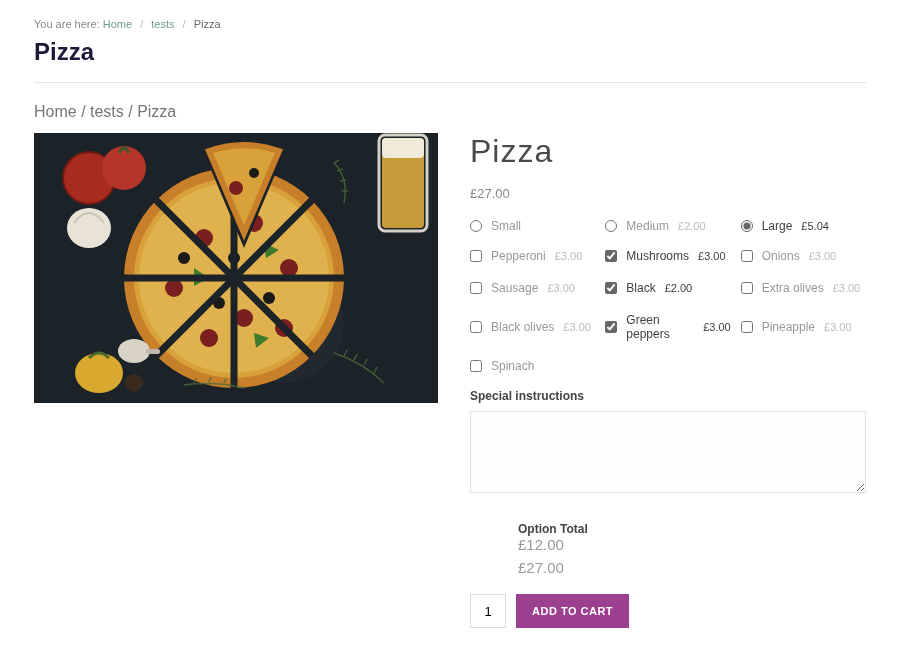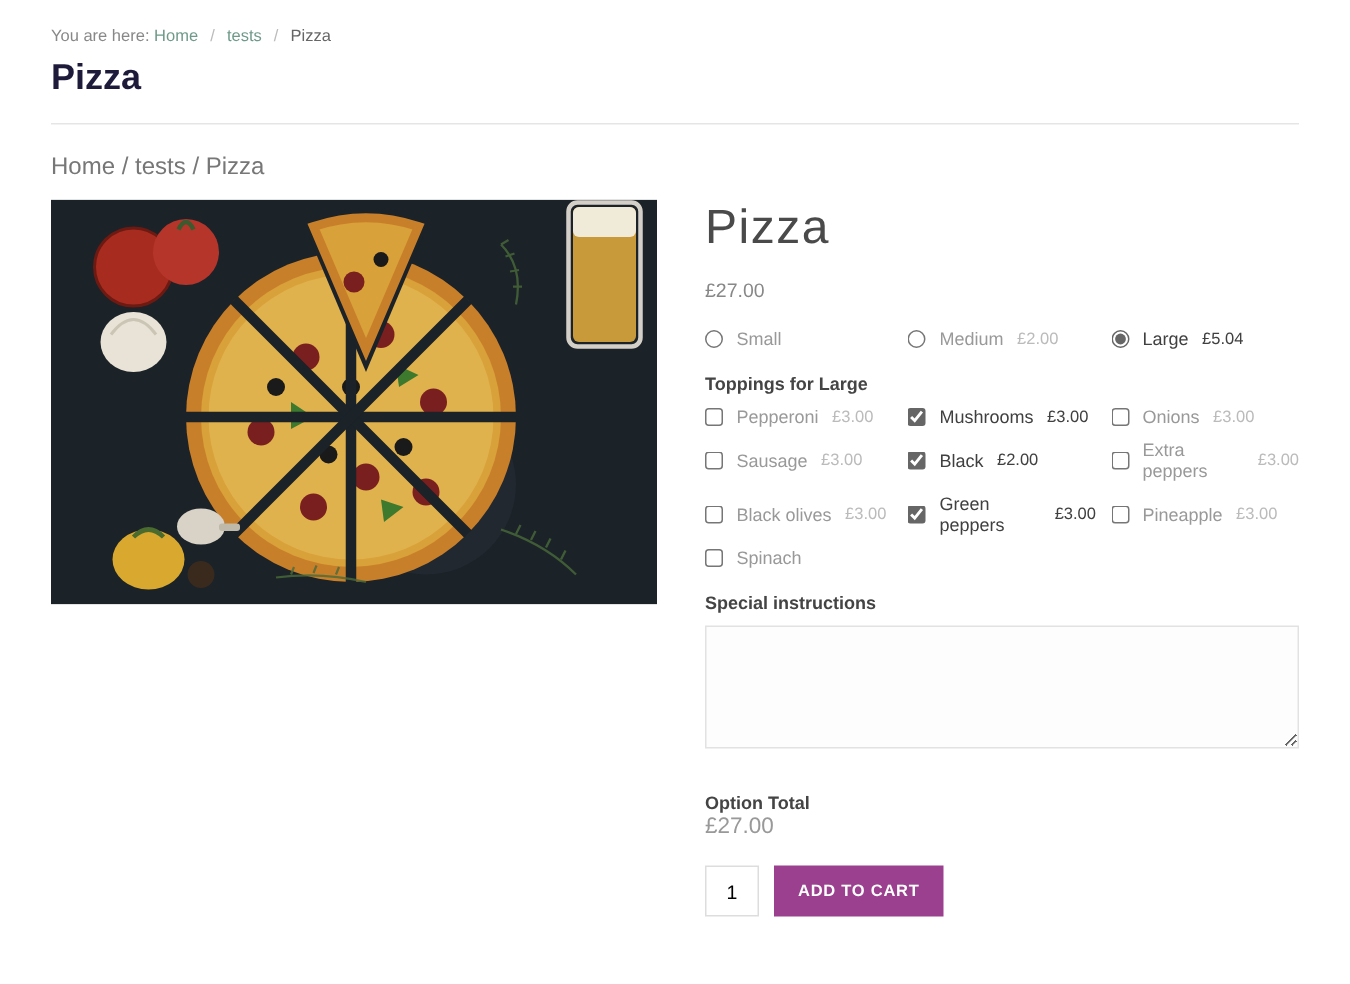--- a/index.html
+++ b/index.html
@@ -65,21 +65,21 @@
   }
   .field-label {
     font-size: 12px;
     font-weight: 700;
     color: #444;
     margin-bottom: 8px;
   }
   .option-grid {
     display: grid;
     grid-template-columns: repeat(3, 1fr);
-    gap: 8px 10px;
+    gap: 18px 10px;
     margin-bottom: 16px;
   }
   .opt {
     display: flex;
     align-items: center;
     font-size: 12px;
     color: #999;
     gap:3px;
   }
   .opt input { margin-right: 6px; accent-color:#666; width:12px; height:12px;}
@@ -91,21 +91,21 @@
     width: 100%;
     height: 82px;
     border: 1px solid #e2e2e2;
     resize: vertical;
     font-family: inherit;
     font-size: 13px;
     padding: 6px;
     margin-bottom: 26px;
     background:#fdfdfd;
   }
-  .totals-block { margin-bottom: 8px; }
+  .totals-block { margin-bottom: 8px; margin-left: 48px; }
   .totals-block .tl {
     font-size: 12px;
     font-weight: 700;
     color: #444;
   }
   .totals-block .tv {
     font-size: 15px;
     color: #999;
     margin-bottom: 6px;
   }
@@ -239,21 +239,20 @@
           <span class="name">Medium</span>
           <span class="oprice">£2.00</span>
         </label>
         <label class="opt selected">
           <input type="radio" name="size" checked="" style="">
           <span class="name">Large</span>
           <span class="oprice">£5.04</span>
         </label>
       </div>
 
-    <div class="field-label">Toppings for Large</div>
     <div class="option-grid" style="grid-template-rows:repeat(4,auto)" id="topping-grid">
         <label class="opt">
           <input type="checkbox" style="">
           <span class="name">Pepperoni</span>
           <span class="oprice">£3.00</span>
         </label>
         <label class="opt selected">
           <input type="checkbox" checked="" style="">
           <span class="name">Mushrooms</span>
           <span class="oprice">£3.00</span>
@@ -268,21 +267,21 @@
           <span class="name">Sausage</span>
           <span class="oprice">£3.00</span>
         </label>
         <label class="opt selected">
           <input type="checkbox" checked="" style="">
           <span class="name">Black</span>
           <span class="oprice">£2.00</span>
         </label>
         <label class="opt">
           <input type="checkbox" style="">
-          <span class="name">Extra peppers</span>
+          <span class="name">Extra olives</span>
           <span class="oprice">£3.00</span>
         </label>
         <label class="opt">
           <input type="checkbox" style="">
           <span class="name">Black olives</span>
           <span class="oprice">£3.00</span>
         </label>
         <label class="opt selected">
           <input type="checkbox" checked="" style="">
           <span class="name">Green peppers</span>
@@ -297,20 +296,21 @@
           <input type="checkbox" style="">
           <span class="name">Spinach</span>
         </label>
       </div>
 
     <div class="field-label">Special instructions</div>
     <textarea value="" style=""></textarea>
 
     <div class="totals-block">
       <div class="tl">Option Total</div>
+      <div class="tv">£12.00</div>
       <div class="tv">£27.00</div>
     </div>
 
     <div class="cart-row">
       <input class="qty" type="text" value="1" style="">
       <button class="add-btn">ADD TO CART</button>
     </div>
 
     
   </div>

